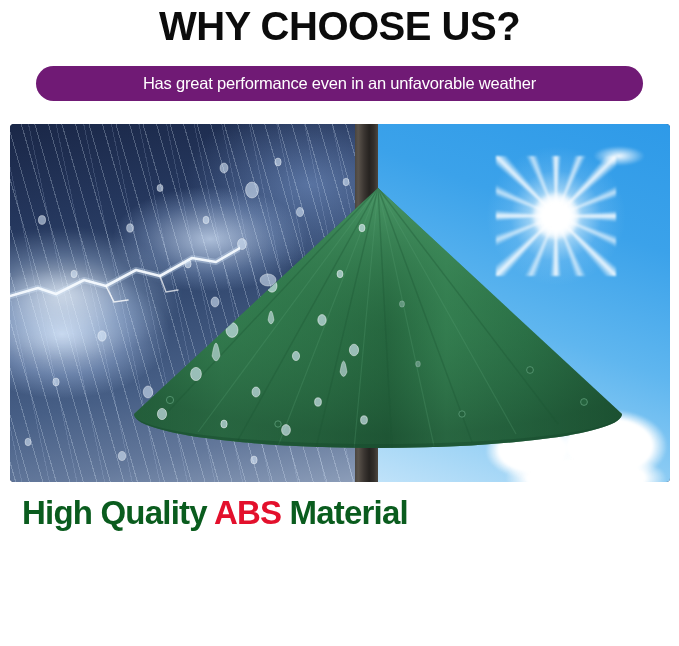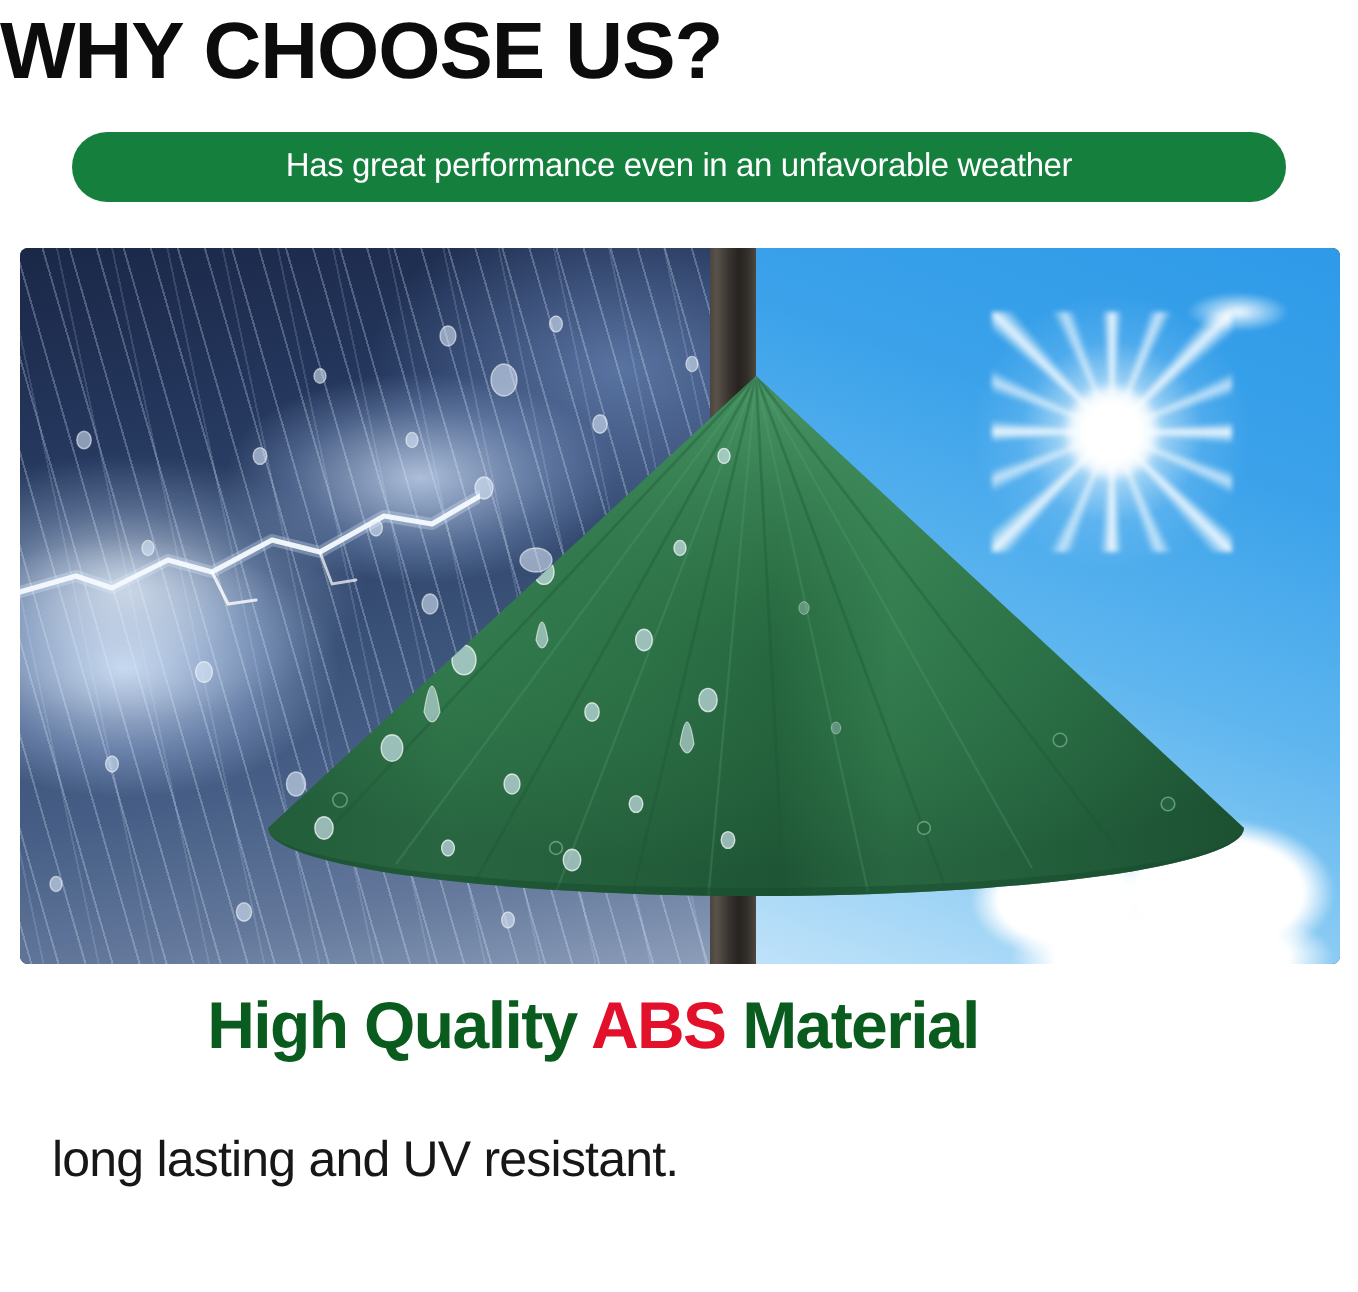--- a/index.html
+++ b/index.html
@@ -15,38 +15,39 @@
     font-family: "Liberation Sans", sans-serif;
     -webkit-font-smoothing: antialiased;
   }
 
   
   .page-title {
     position: absolute;
     left: 0;
     top: 2px;
     width: 679px;
+    text-align: center;
     font-family: "Liberation Sans", sans-serif;
     font-weight: 700;
     font-size: 40px;
     letter-spacing: -0.5px;
     color: #0c0c0c;
     line-height: 48px;
     white-space: nowrap;
   }
 
   
   .badge {
     position: absolute;
     left: 36px;
     top: 66px;
     width: 607px;
     height: 35px;
     border-radius: 18px;
-    background: #15803d;
+    background: #701a75;
     display: flex;
     align-items: center;
     justify-content: center;
     box-sizing: border-box;
   }
   .badge-text {
     color: #ffffff;
     font-family: "Liberation Sans", sans-serif;
     font-size: 16.5px;
     font-weight: 400;
@@ -183,28 +184,29 @@
     width: 660px; height: 358px;
     pointer-events: none;
   }
 
   
   .caption {
     position: absolute;
     left: 0;
     top: 493px;
     width: 593px;
-    text-align: center;
+    text-align: left;
     font-family: "Liberation Sans", sans-serif;
     font-weight: 700;
     font-size: 33px;
     letter-spacing: -0.8px;
     line-height: 40px;
     color: #0a5c1e;
     white-space: nowrap;
+    padding-left: 22px;
   }
   .caption .hl { color: #e3102c; }
 
   .body-copy {
     position: absolute;
     left: 26px;
     top: 560px;
     width: 640px;
     font-family: "Liberation Sans", sans-serif;
     font-weight: 300;
@@ -356,14 +358,13 @@
         <ellipse cx="392" cy="180" rx="2.6" ry="3.2"></ellipse>
         <ellipse cx="408" cy="240" rx="2.4" ry="3"></ellipse>
       </g>
     </g>
   </svg>
 </div>
 
 <div class="caption"><span>High Quality </span><span class="hl">ABS</span><span> Material</span></div>
 
 <div class="body-copy">
-  <div>long lasting and UV resistant.</div>
 </div>
 
 </body></html>

